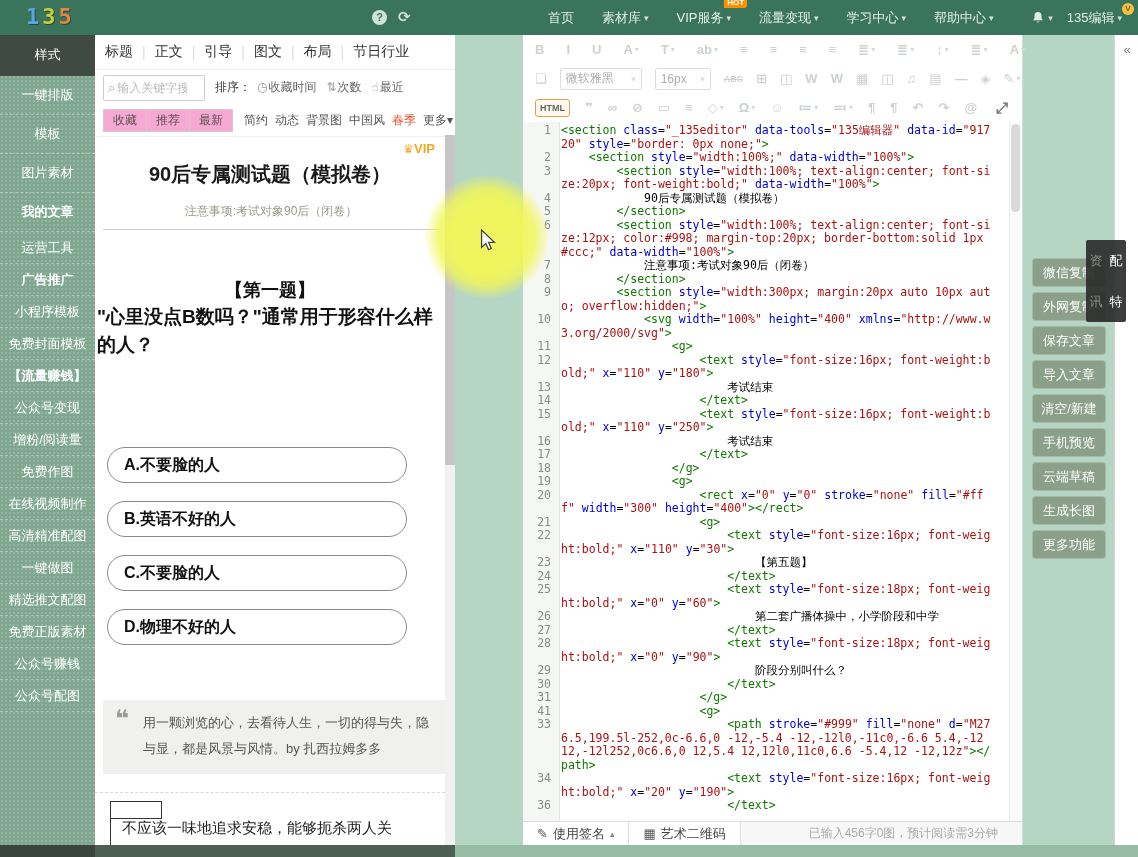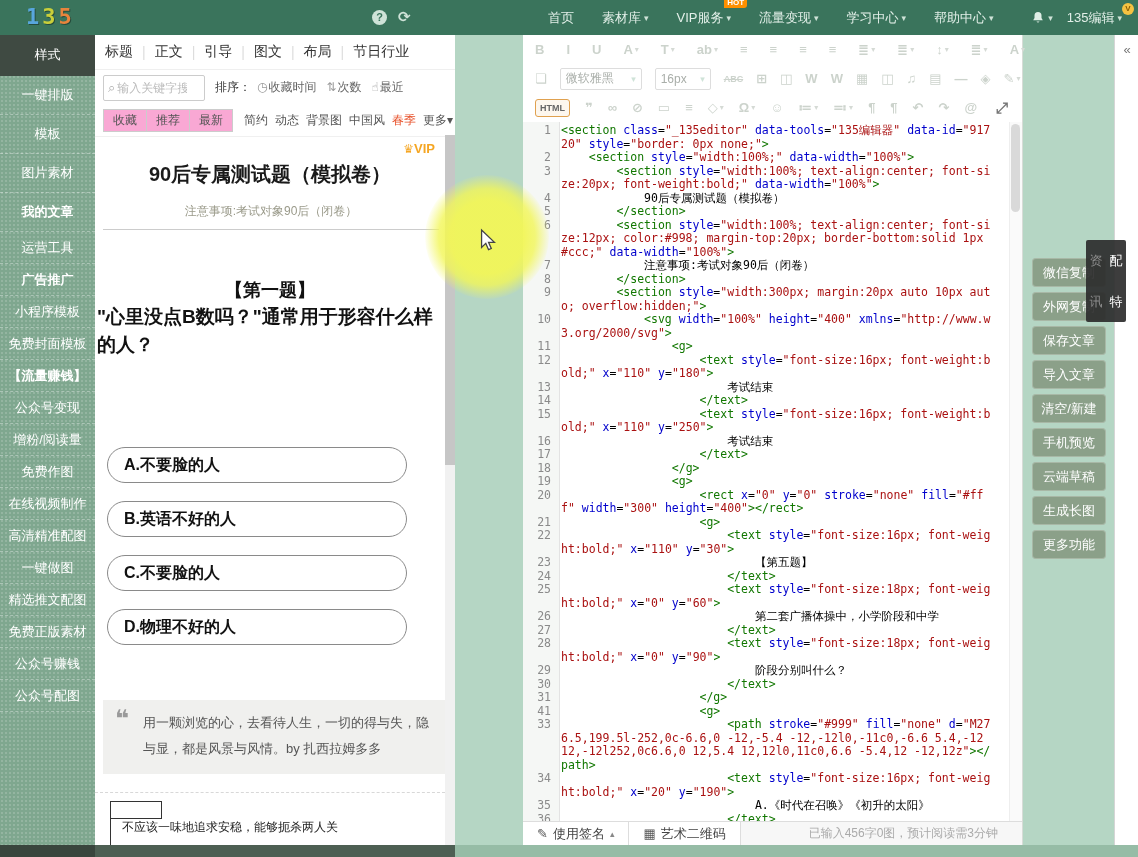--- a/index.html
+++ b/index.html
@@ -49,21 +49,21 @@
   .pv-title{position:absolute;top:26px;left:0;width:100%;text-align:center;font-size:20px;font-weight:bold;color:#1a1a1a;}
   .pv-notice{position:absolute;top:68px;left:8px;width:336px;text-align:center;font-size:12px;color:#9a9a8a;padding-bottom:9px;border-bottom:1px solid #ccc;}
   .pv-qlabel{position:absolute;top:143px;left:0;width:100%;text-align:center;font-size:18px;font-weight:bold;color:#111;}
   .pv-question{position:absolute;top:168px;left:2px;width:340px;font-size:19px;font-weight:bold;color:#111;line-height:28px;}
   .pv-option{position:absolute;left:12px;width:282px;height:34px;border:1px solid #8a8a8a;border-radius:18px;display:flex;align-items:center;padding-left:16px;font-size:16px;font-weight:bold;color:#111;background:#fff;margin-top:40px;}
   .pv-quote{position:absolute;left:8px;top:565px;width:288px;background:#f0f0ee;padding:10px 14px 12px 40px;font-size:13px;color:#555;line-height:26px;}
   .pv-quote .qmark{position:absolute;left:12px;top:6px;font-size:24px;color:#9a9a9a;font-weight:bold;}
   .pv-dashed{position:absolute;left:0;top:657px;width:350px;border-top:1px dashed #d8d8d8;}
   .pv-cornerbox{position:absolute;left:15px;top:666px;width:50px;height:16px;border:1px solid #333;}
   .pv-nextbox{position:absolute;left:15px;top:666px;width:330px;height:44px;border-left:1px solid #333;}
-  .pv-nexttext{position:absolute;left:27px;top:684px;width:330px;font-size:12px;color:#222;white-space:nowrap;font-family:Liberation Mono, monospace;}
+  .pv-nexttext{position:absolute;left:27px;top:684px;width:330px;font-size:15px;color:#222;white-space:nowrap;font-family:Liberation Mono, monospace;}
   .sp-scrollbar{position:absolute;right:0;top:100px;width:10px;height:710px;background:#f1f1f1;}
   .sp-thumb{position:absolute;top:0;left:0;width:10px;height:330px;background:#c6c6c6;}
   
   .click-highlight{position:absolute;left:425px;top:175px;width:124px;height:124px;border-radius:50%;pointer-events:none;z-index:40;
     background:radial-gradient(circle,rgba(242,246,88,.95) 0 42%,rgba(242,246,88,.8) 55%,rgba(242,246,88,0) 72%);}
   .cursor{position:absolute;left:477px;top:228px;width:22px;height:26px;z-index:41;pointer-events:none;}
   
   .editor{position:absolute;left:523px;top:35px;width:499px;height:810px;background:#fff;border-right:1px solid #d7dcd7;}
   .etoolbar{height:87px;border-bottom:1px solid #e5e5e5;}
   .tb-row{height:29px;display:flex;align-items:center;padding-left:12px;}
@@ -546,24 +546,20 @@
           </div>
           <div class="crow">
             <span class="ln">33</span>
             <span class="src"><span class="tk-p">                        </span><span class="tk-t">&lt;path</span><span class="tk-p"> </span><span class="tk-a">stroke</span><span class="tk-p">=</span><span class="tk-s">"#999"</span><span class="tk-p"> </span><span class="tk-a">fill</span><span class="tk-p">=</span><span class="tk-s">"none"</span><span class="tk-p"> </span><span class="tk-a">d</span><span class="tk-p">=</span><span class="tk-s">"M276.5,199.5l-252,0c-6.6,0 -12,-5.4 -12,-12l0,-11c0,-6.6 5.4,-12 12,-12l252,0c6.6,0 12,5.4 12,12l0,11c0,6.6 -5.4,12 -12,12z"</span><span class="tk-t">&gt;</span><span class="tk-t">&lt;/path&gt;</span></span>
           </div>
           <div class="crow">
             <span class="ln">34</span>
             <span class="src"><span class="tk-p">                        </span><span class="tk-t">&lt;text</span><span class="tk-p"> </span><span class="tk-a">style</span><span class="tk-p">=</span><span class="tk-s">"font-size:16px; font-weight:bold;"</span><span class="tk-p"> </span><span class="tk-a">x</span><span class="tk-p">=</span><span class="tk-s">"20"</span><span class="tk-p"> </span><span class="tk-a">y</span><span class="tk-p">=</span><span class="tk-s">"190"</span><span class="tk-t">&gt;</span></span>
           </div>
           <div class="crow">
-            <span class="ln">35</span>
-            <span class="src"><span class="tk-p">                            A.《时代在召唤》《初升的太阳》</span></span>
-          </div>
-          <div class="crow">
             <span class="ln">36</span>
             <span class="src"><span class="tk-p">                        </span><span class="tk-t">&lt;/text&gt;</span></span>
           </div>
         </div>
       <div class="code-scrollbar">
           <div class="code-thumb"></div>
         </div>
     </div>
     <div class="statusbar">
       <div class="sb-tab">

